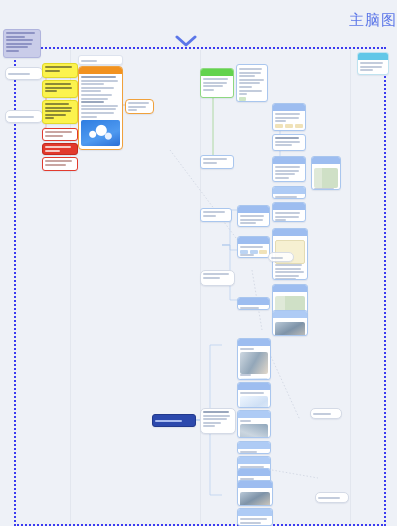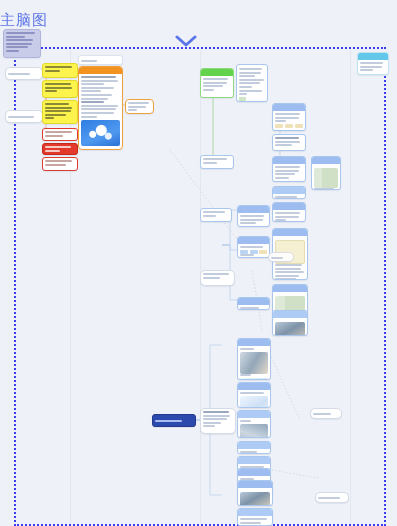--- a/index.html
+++ b/index.html
@@ -6,21 +6,21 @@
   html,body{
     width:397px; height:526px; overflow:hidden;
     background:#eef1f7;
     font-family:"Liberation Sans","DejaVu Sans",sans-serif;
   }
   #root{ position:relative; width:397px; height:526px; background:#eef1f7; }
 
   
   .page-title{
     position:absolute; top:11px; left:0; width:397px;
-    text-align:left; font-size:15px; line-height:18px;
+    text-align:right; font-size:15px; line-height:18px;
     color:#5b76e8; letter-spacing:1px; font-weight:400;
   }
   .chevron{
     position:absolute; top:34px; left:175px; width:22px; height:14px;
   }
   .chevron svg{ display:block; }
 
   
   .sel-frame{
     position:absolute; left:14px; top:47px; width:372px; height:479px;

